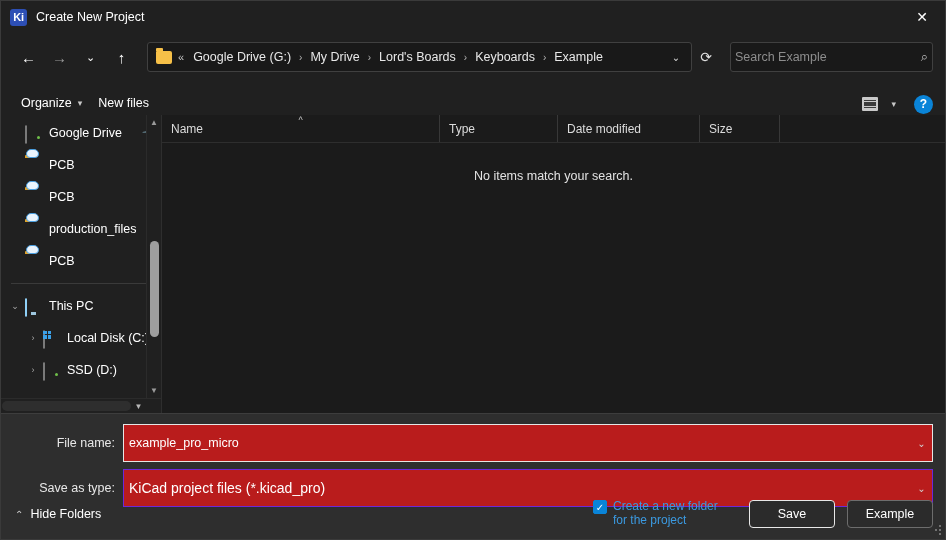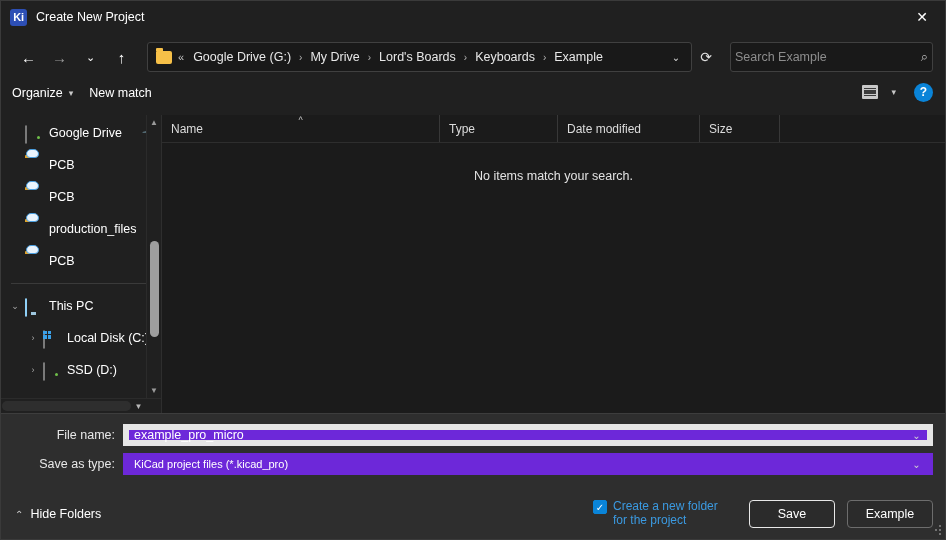--- a/index.html
+++ b/index.html
@@ -141,22 +141,22 @@
     color: #e0e0e0; font-size: 12.5px;
     font-family: "Liberation Sans", sans-serif;
     min-width: 0;
   }
   .searchbox input::placeholder { color: #8d8d8d; }
   .search-icon { color: #c0c0c0; font-size: 13px; flex: 0 0 auto; }
 
   
   .cmdbar {
     height: 34px; flex: 0 0 34px;
-    display: flex; align-items: flex-start;
-    padding: 0 3px;
+    display: flex; align-items: flex-end;
+    padding: 0 12px;
     position: relative;
   }
   .cmd-item {
     font-size: 12.5px; color: #ffffff;
     padding: 5px 8px; border-radius: 4px;
     display: flex; align-items: center; gap: 6px;
     cursor: default;
   }
   .cmd-caret { font-size: 9px; color: #c8c8c8; }
   .cmd-right {
@@ -397,44 +397,44 @@
     display: flex; align-items: center;
     margin-bottom: 7px;
   }
   .form-label {
     width: 110px; flex: 0 0 110px;
     text-align: right; padding-right: 8px;
     font-size: 12.5px; color: #e8e8e8;
   }
   .combo {
     flex: 1 1 auto;
-    height: 22px;
-    background: #6d28d9;
-    border: 6px solid #6d28d9;
+    height: 38px;
+    background: #b91c1c;
+    border: 1px solid #6d28d9;
     display: flex; align-items: center;
     padding: 0 2px 0 5px;
     min-width: 0;
   }
   .combo.focused { border-color: #e6e6e6; }
   .combo input {
     flex: 1 1 auto;
     background: transparent; border: none; outline: none;
     color: #ffffff; font-size: 12.5px;
     font-family: "Liberation Sans", sans-serif;
     min-width: 0;
   }
   .combo-arrow {
     width: 17px; flex: 0 0 17px;
     text-align: center;
     color: #d2d2d2; font-size: 10px;
     cursor: default;
   }
   .combo-text {
     flex: 1 1 auto;
-    color: #ffffff; font-size: 11px;
+    color: #ffffff; font-size: 14px;
     white-space: nowrap; overflow: hidden;
   }
 
   .action-row {
     position: absolute;
     left: 0; right: 0; bottom: 10px;
     display: flex; align-items: center;
   }
   .hide-folders {
     display: flex; align-items: center; gap: 7px;
@@ -530,21 +530,21 @@
       <span class="search-icon">⌕</span>
     </div>
   </div>
 
   <div class="cmdbar">
     <div class="cmd-item">
       <span>Organize</span>
       <span class="cmd-caret">▾</span>
     </div>
     <div class="cmd-item">
-      <span>New match</span>
+      <span>New files</span>
     </div>
     <div class="cmd-right">
       <div class="view-btn">
         <span class="view-icon">
             <i></i>
             <i></i>
             <i></i>
             <i></i>
           </span>
       </div>

